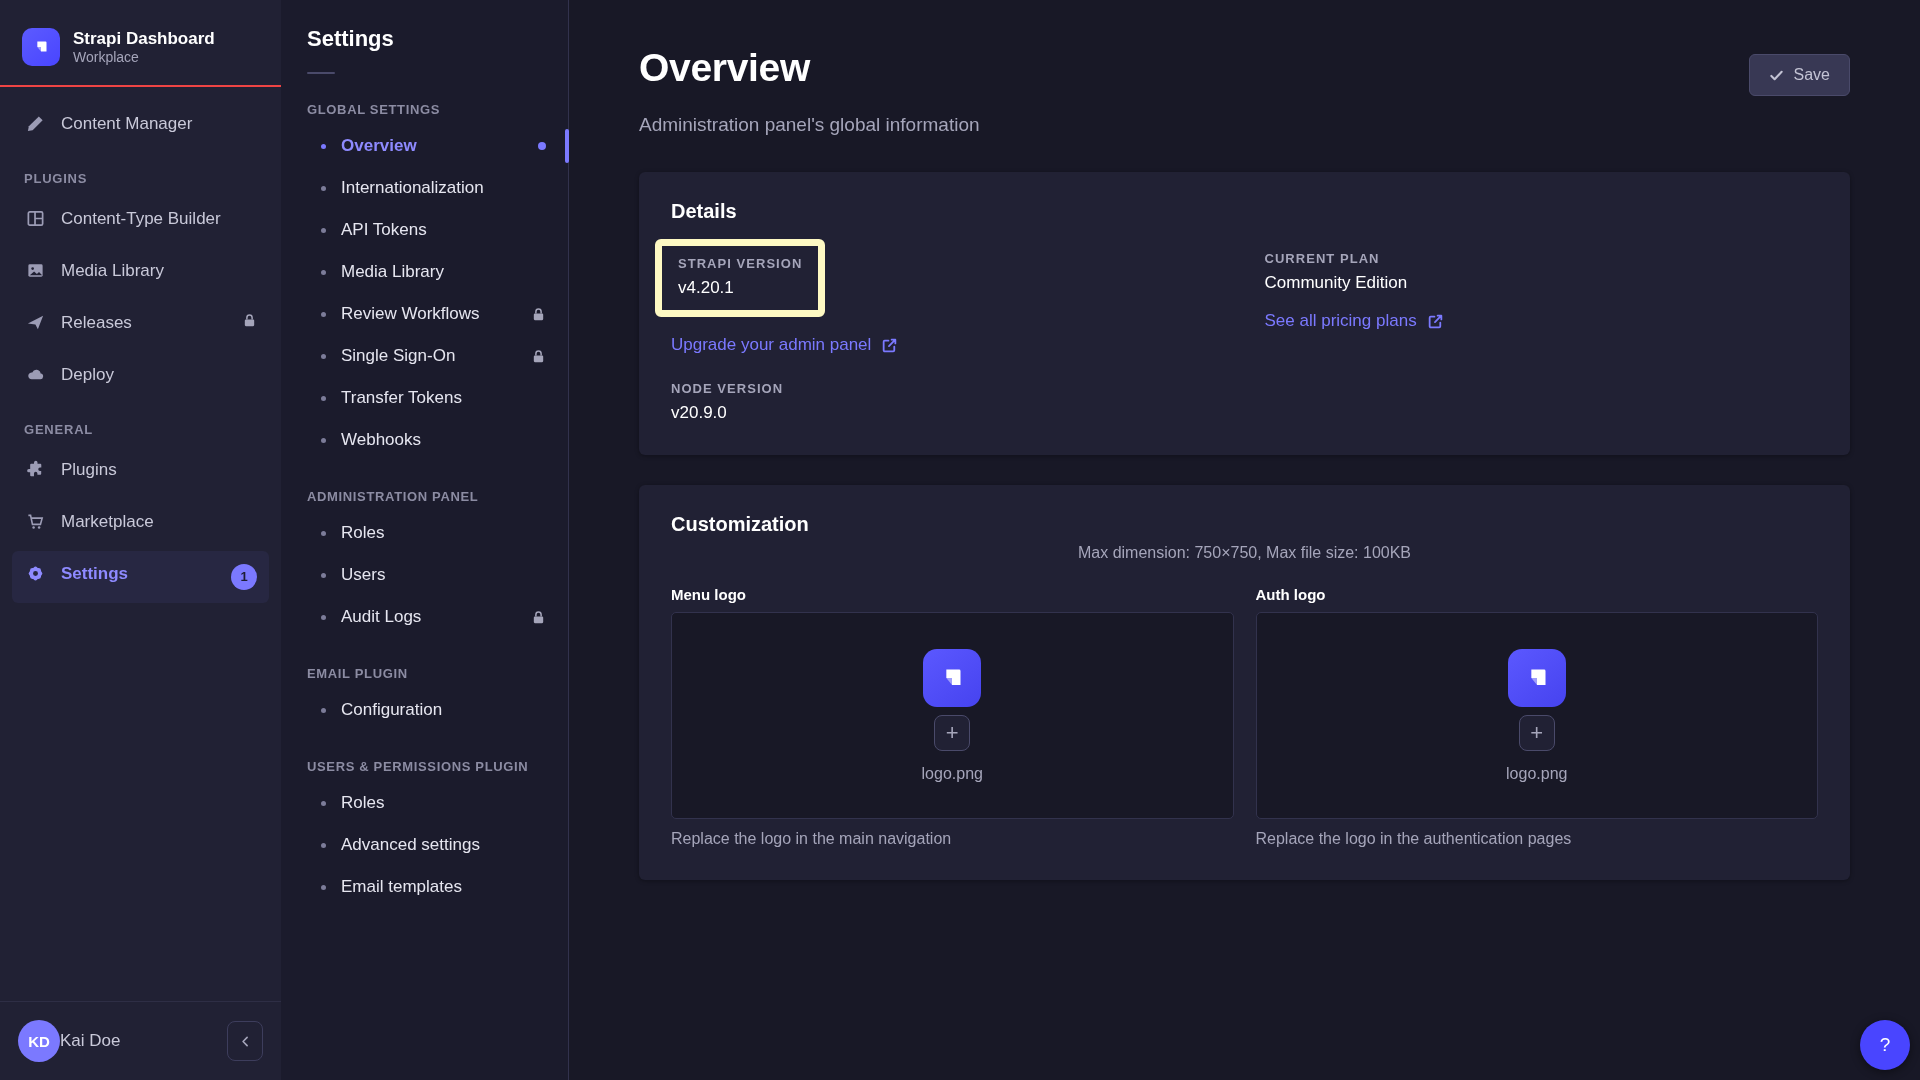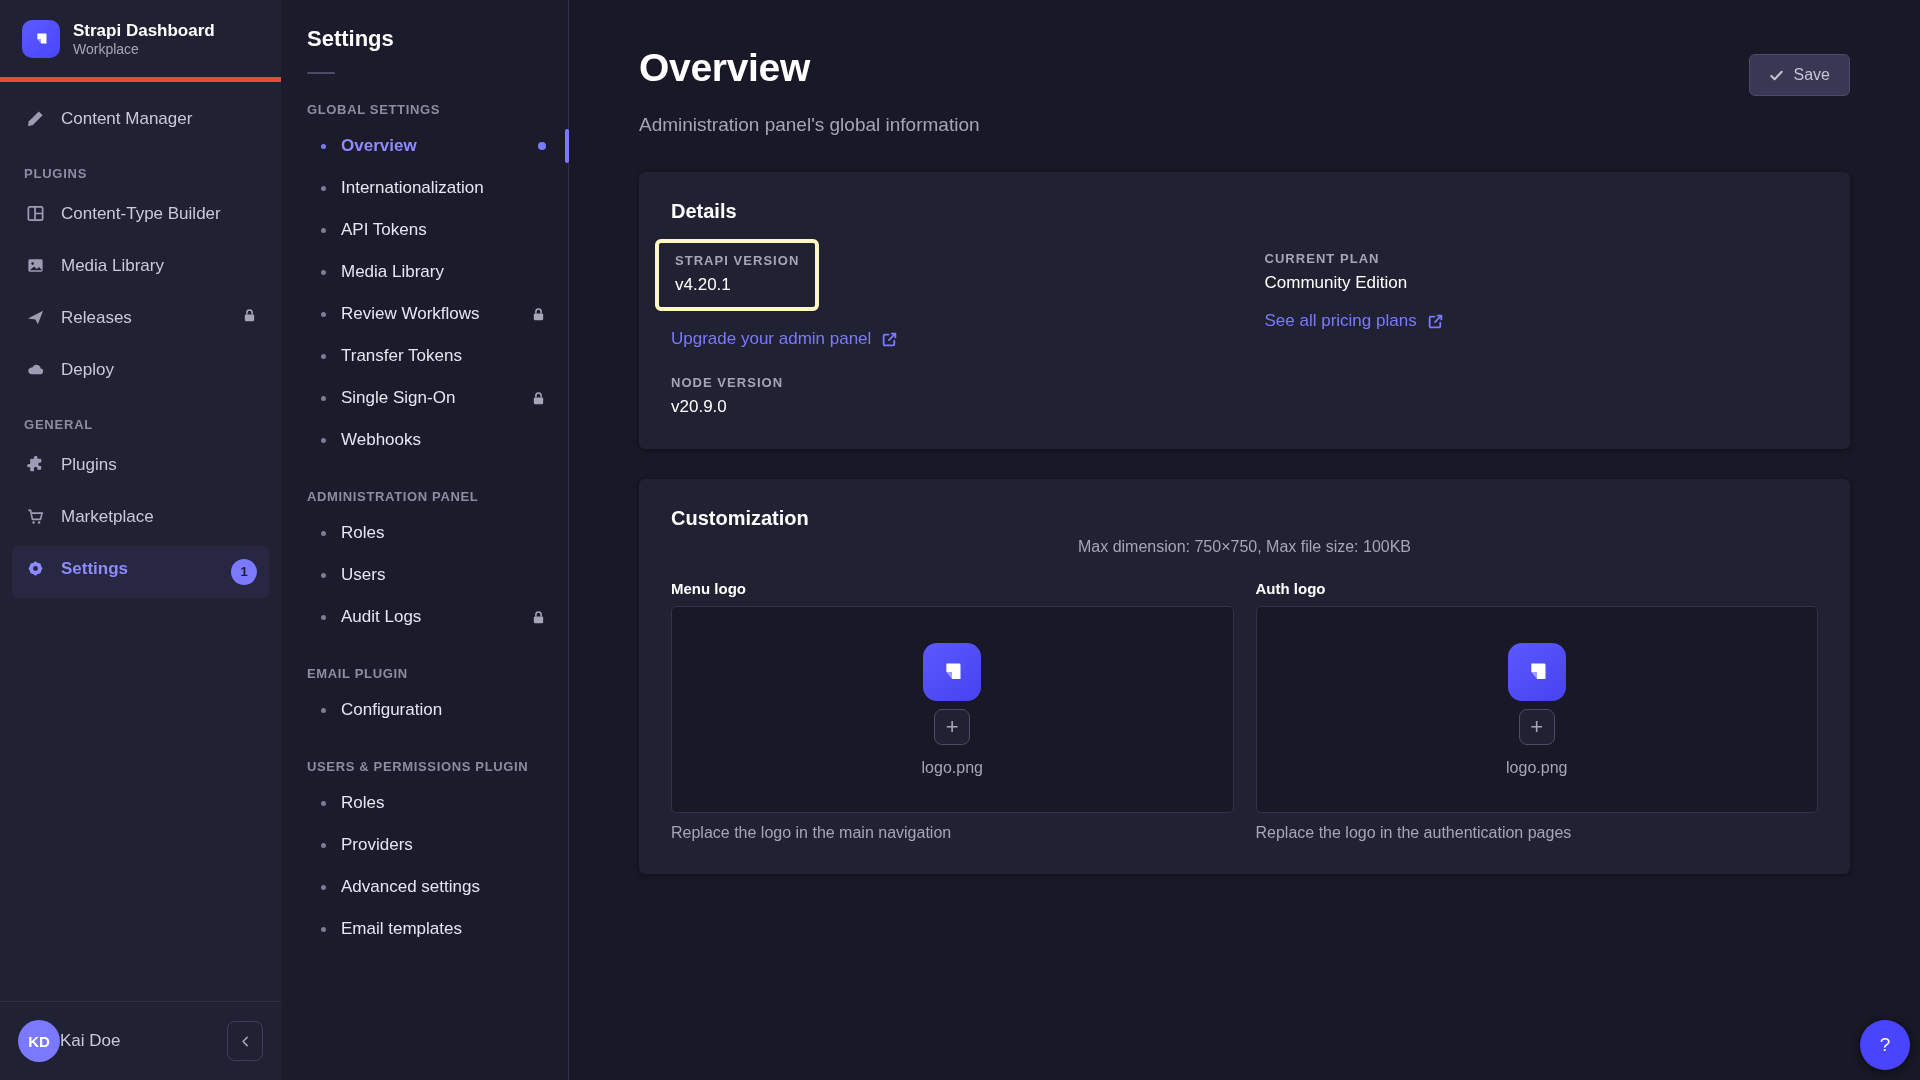--- a/index.html
+++ b/index.html
@@ -5,21 +5,21 @@
   * { margin:0; padding:0; box-sizing:border-box; }
   html,body { width:1920px; height:1080px; overflow:hidden; }
   body {
     font-family:"Liberation Sans","DejaVu Sans",sans-serif;
     background:#181826; color:#fff;
   }
   .app { display:flex; width:1920px; height:1080px; }
 
   
   .sidebar { width:281px; background:#212134; display:flex; flex-direction:column; flex-shrink:0; }
-  .brand { display:flex; align-items:center; gap:13px; padding:20px 22px 18px; border-bottom:5px solid #ef4444; }
+  .brand { display:flex; align-items:center; gap:13px; padding:28px 22px 18px; border-bottom:2px solid #ef4444; }
   .brand-logo { width:38px; height:38px; border-radius:10px; background:linear-gradient(140deg,#5c5bff,#4945ff); display:grid; place-items:center; flex-shrink:0; }
   .brand-title { font-size:17px; font-weight:bold; color:#fff; line-height:1.25; }
   .brand-sub { font-size:14px; color:#a5a5ba; line-height:1.25; }
   .nav { padding:14px 12px; flex:1; }
   .section-label { font-size:13px; font-weight:bold; color:#8c8ca3; letter-spacing:.06em; margin:24px 12px 10px; }
   .nav-item { display:flex; align-items:flex-start; gap:15px; padding:13px 12px; border-radius:6px; color:#c9c9d9; font-size:17px; cursor:pointer; margin-bottom:6px; }
   .nav-item .nicon { color:#9c9cb5; display:grid; place-items:center; width:22px; }
   .nav-item.active { background:#272742; color:#8e8aff; font-weight:bold; }
   .nav-item.active .nicon { color:#8e8aff; }
   .badge { margin-left:auto; background:#7b79ff; color:#1d1d34; min-width:26px; height:26px; border-radius:13px; display:grid; place-items:center; font-size:13px; font-weight:bold; }
@@ -46,21 +46,21 @@
   .main-header { display:flex; justify-content:space-between; align-items:flex-start; }
   .page-title { font-size:39px; font-weight:bold; color:#fff; letter-spacing:-.3px; }
   .page-subtitle { font-size:19px; color:#a5a5ba; margin-top:24px; }
   .save-btn { display:inline-flex; align-items:center; gap:10px; background:#383854; border:1px solid #4a4a6a; border-radius:6px; padding:11px 19px; color:#c3c3d4; font-size:16px; cursor:pointer; margin-top:8px; font-family:inherit; }
 
   .card { background:#212134; border-radius:6px; margin-top:36px; padding:28px 32px 32px; box-shadow:0 1px 4px rgba(3,3,5,.35); }
   .card h2 { font-size:20px; font-weight:bold; color:#fff; }
   .details-grid { display:grid; grid-template-columns:1fr 1fr; column-gap:40px; margin-top:16px; }
   .field-label { font-size:13px; font-weight:bold; letter-spacing:.08em; color:#a5a5ba; margin-bottom:7px; }
   .field-value { font-size:17px; color:#fff; }
-  .version-box { display:inline-block; border:4px solid #fef9c3; border-radius:6px; padding:10px 16px 12px; margin-left:-16px; }
+  .version-box { display:inline-block; border:7px solid #fef9c3; border-radius:6px; padding:10px 16px 12px; margin-left:-16px; }
   .link-row { margin-top:18px; display:inline-flex; align-items:center; gap:10px; color:#7b79ff; font-size:17px; cursor:pointer; text-decoration:none; }
   .node-block { margin-top:26px; }
   .plan-block { margin-top:12px; }
 
   .custo-sub { font-size:16px; color:#a5a5ba; margin-top:8px;text-align:center; }
   .logo-grid { display:grid; grid-template-columns:1fr 1fr; column-gap:22px; margin-top:24px; }
   .logo-label { font-size:15px; font-weight:bold; color:#fff; margin-bottom:9px; }
   .upload-box { border:1px solid #32324d; background:#181826; border-radius:5px; height:207px; display:flex; flex-direction:column; align-items:center; justify-content:center; cursor:pointer; }
   .logo-mark { width:58px; height:58px; border-radius:14px; background:linear-gradient(140deg,#5b58ff,#4643ef); display:grid; place-items:center; }
   .plus-btn { width:36px; height:36px; border:1px solid #4a4a6a; border-radius:8px; background:#212134; color:#a5a5ba; font-size:22px; line-height:1; display:grid; place-items:center; margin-top:8px; cursor:pointer; font-family:inherit; }
@@ -224,34 +224,34 @@
       <span>Review Workflows</span>
       <span class="lock">
         <svg width="15" height="15" viewBox="0 0 16 16">
             <rect x="3" y="7" width="10" height="7" rx="1.2" fill="currentColor"></rect>
             <path d="M5.2 7V5a2.8 2.8 0 0 1 5.6 0v2" fill="none" stroke="currentColor" stroke-width="1.6"></path>
           </svg>
       </span>
     </div>
     <div class="subnav-item">
       <span class="bullet"></span>
-      <span>Transfer Tokens</span>
-    </div>
-    <div class="subnav-item">
-      <span class="bullet"></span>
       <span>Single Sign-On</span>
       <span class="lock">
         <svg width="15" height="15" viewBox="0 0 16 16">
             <rect x="3" y="7" width="10" height="7" rx="1.2" fill="currentColor"></rect>
             <path d="M5.2 7V5a2.8 2.8 0 0 1 5.6 0v2" fill="none" stroke="currentColor" stroke-width="1.6"></path>
           </svg>
       </span>
     </div>
     <div class="subnav-item">
       <span class="bullet"></span>
+      <span>Transfer Tokens</span>
+    </div>
+    <div class="subnav-item">
+      <span class="bullet"></span>
       <span>Webhooks</span>
     </div>
 
     <div class="subnav-section-label">ADMINISTRATION PANEL</div>
 
     <div class="subnav-item">
       <span class="bullet"></span>
       <span>Roles</span>
     </div>
     <div class="subnav-item">
@@ -274,24 +274,20 @@
     <div class="subnav-item">
       <span class="bullet"></span>
       <span>Configuration</span>
     </div>
 
     <div class="subnav-section-label">USERS &amp; PERMISSIONS PLUGIN</div>
 
     <div class="subnav-item">
       <span class="bullet"></span>
       <span>Roles</span>
-    </div>
-    <div class="subnav-item">
-      <span class="bullet"></span>
-      <span>Providers</span>
     </div>
     <div class="subnav-item">
       <span class="bullet"></span>
       <span>Advanced settings</span>
     </div>
     <div class="subnav-item">
       <span class="bullet"></span>
       <span>Email templates</span>
     </div>
   </aside>

